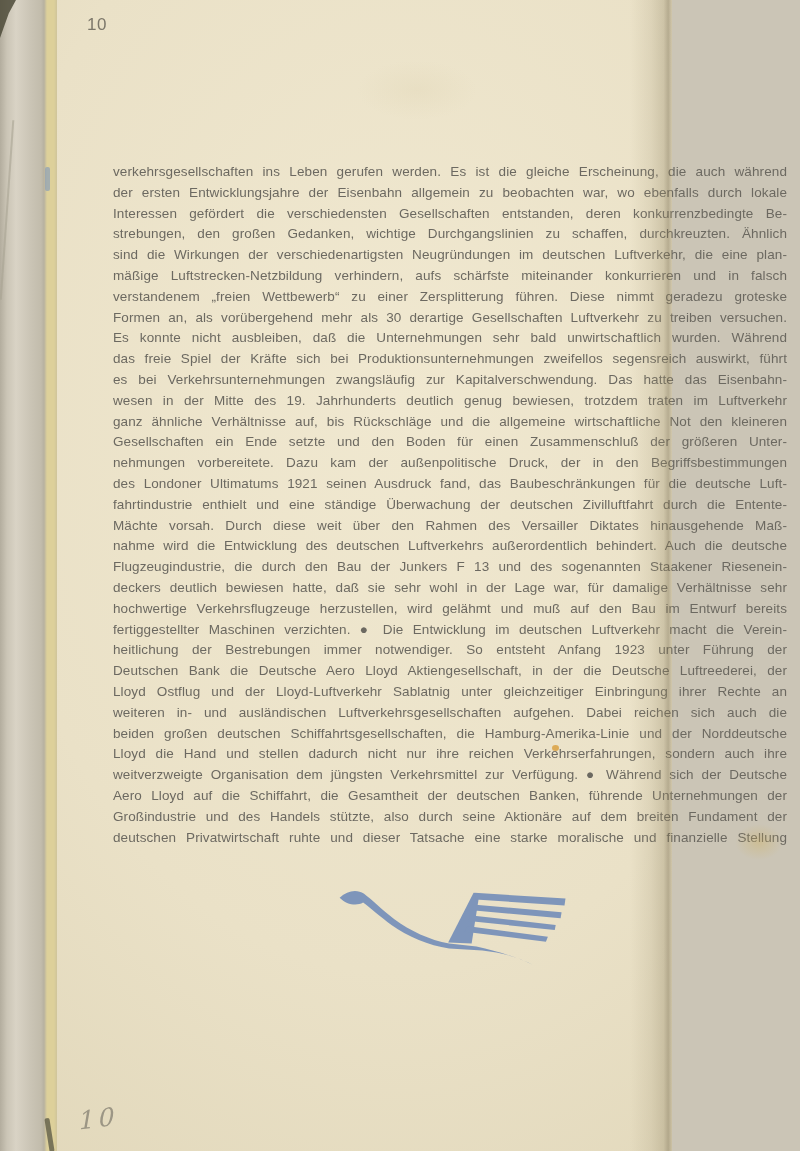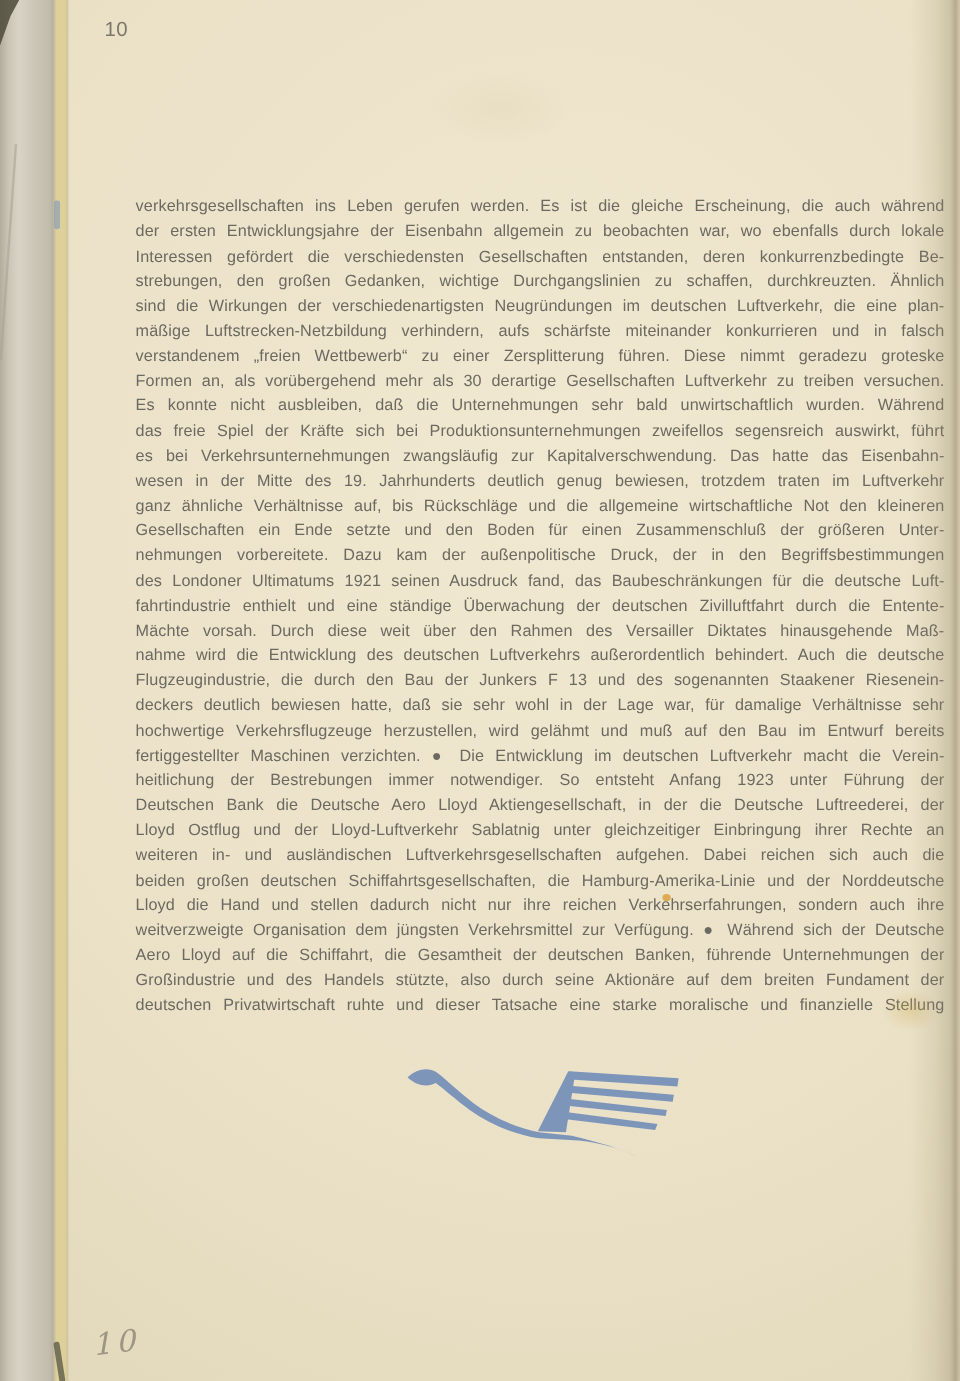--- a/index.html
+++ b/index.html
@@ -46,21 +46,21 @@
   .bottom-curl {
     position: absolute; left: 47px; top: 1118px;
     width: 5px; height: 34px;
     background: #5f5c49;
     border-radius: 2px; opacity: .8;
     transform: rotate(-9deg);
   }
   
   .page {
     position: absolute; left: 57px; top: 0;
-    width: 743px; height: 1151px;
+    width: 615px; height: 1151px;
     background: radial-gradient(120% 90% at 55% 35%,
       var(--paper-light) 0%, var(--paper) 55%, var(--paper-dark) 100%);
   }
   .right-shadow {
     position: absolute; right: 0; top: 0;
     width: 42px; height: 100%;
     background: linear-gradient(90deg,
       rgba(150,138,105,0) 0%,
       rgba(150,138,105,.16) 50%,
       rgba(150,138,105,.34) 80%,

